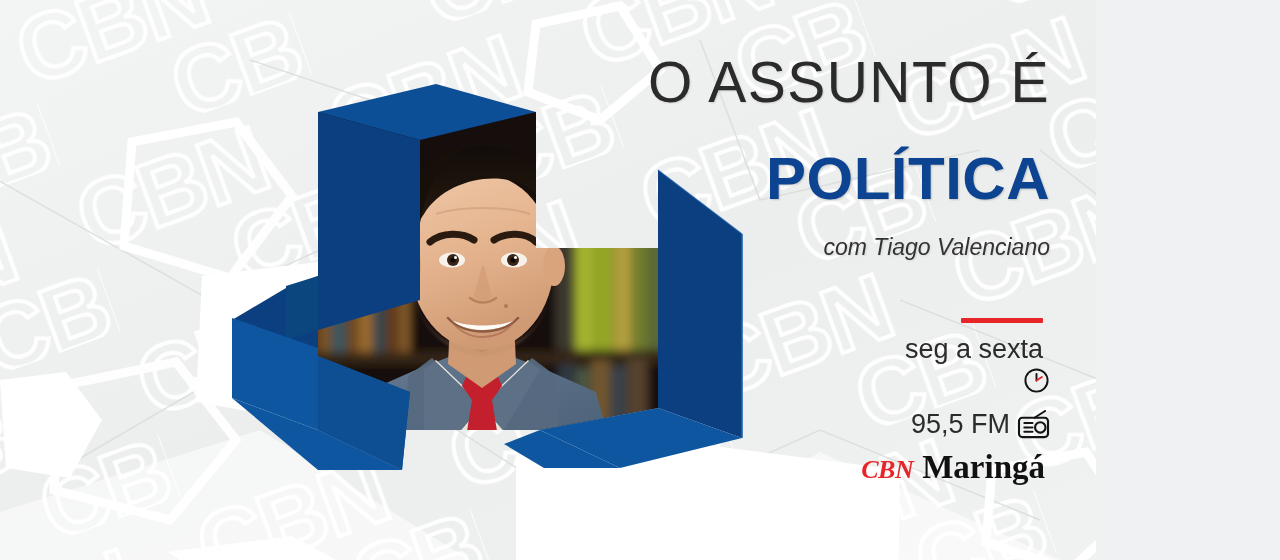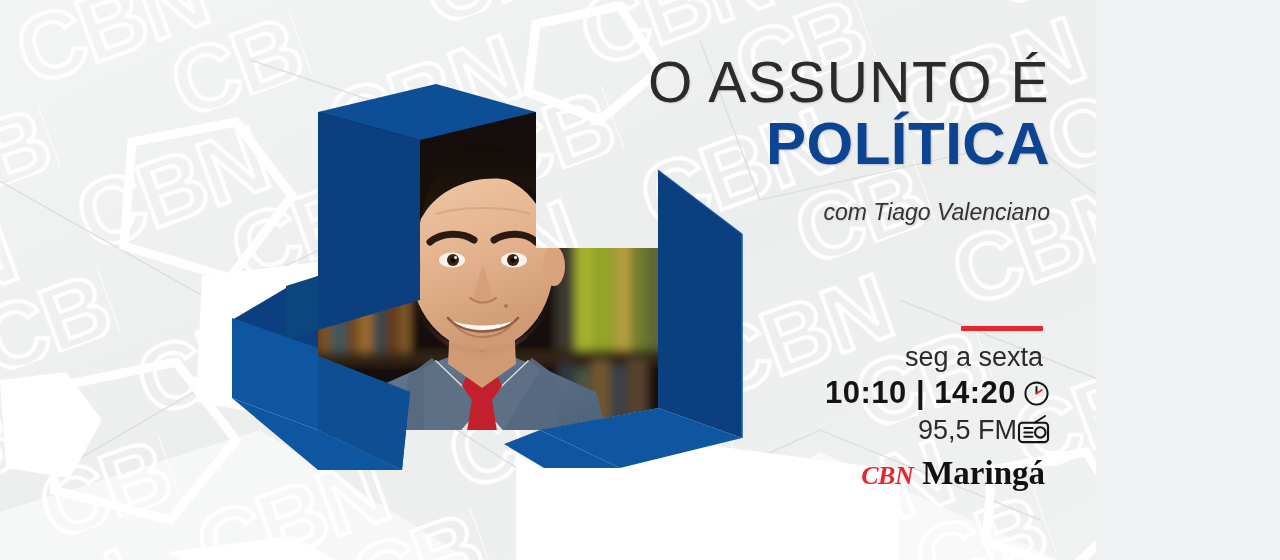--- a/index.html
+++ b/index.html
@@ -29,50 +29,51 @@
   }
   .t-line1{
     font-size:57px;line-height:60px;font-weight:400;
     color:#2b2b2b;letter-spacing:1.5px;white-space:nowrap;
     text-shadow:1px 1px 2px rgba(0,0,0,.12);
   }
   .t-line2{
     font-size:60px;line-height:64px;font-weight:700;
     color:#0c4491;letter-spacing:0.5px;white-space:nowrap;
     text-shadow:1px 1px 2px rgba(0,0,0,.18);
+    margin-top:35px;
   }
   .t-line3{
     font-size:23px;line-height:30px;font-weight:400;font-style:italic;
     color:#333333;white-space:nowrap;margin-top:21px;
     text-shadow:1px 1px 2px rgba(0,0,0,.10);
   }
   
   .sched{
-    position:absolute;left:760px;top:326px;width:290px;
+    position:absolute;left:760px;top:318px;width:290px;
     text-align:right;
   }
   .rule{
     width:82px;height:5px;background:#e8262a;
     margin-left:auto;margin-right:7px;border-radius:1px;
   }
   .sched-days{
     font-size:27px;line-height:34px;color:#2b2b2b;font-weight:400;
     margin-top:9px;padding-right:7px;white-space:nowrap;
   }
   .sched-times{
     display:flex;align-items:center;justify-content:flex-end;gap:7px;
     margin-top:1px;
   }
   .sched-times .txt{
     font-size:31px;line-height:36px;color:#141414;font-weight:700;
     letter-spacing:.5px;white-space:nowrap;
   }
   .sched-freq{
-    display:flex;align-items:center;justify-content:flex-end;
-    margin-top:3px;
+    display:flex;align-items:flex-end;justify-content:flex-end;gap:7px;
+    margin-top:14px;
   }
   .sched-freq .txt{
     font-size:27px;line-height:32px;color:#2b2b2b;font-weight:400;
     white-space:nowrap;
   }
   .logo-row{
     display:flex;align-items:baseline;justify-content:flex-end;gap:9px;
     margin-top:9px;padding-right:5px;
   }
   .logo-cbn{
@@ -309,21 +310,20 @@
     <div class="t-line3">com Tiago Valenciano</div>
   </div>
 
   <div class="sched">
 
     <div class="rule"></div>
 
     <div class="sched-days">seg a sexta</div>
 
     <div class="sched-times">
-      <span class="txt">10:10 | 14:20</span>
       <span class="icon">
         <svg width="27" height="27" viewBox="0 0 28 28" xmlns="http://www.w3.org/2000/svg">
           <circle cx="14" cy="14" r="11.5" fill="none" stroke="#141414" stroke-width="2"></circle>
           <line x1="14" y1="14" x2="14" y2="7.2" stroke="#141414" stroke-width="2" stroke-linecap="round"></line>
           <line x1="14" y1="14" x2="19.6" y2="10.4" stroke="#e8262a" stroke-width="2" stroke-linecap="round"></line>
         </svg>
       </span>
     </div>
 
     <div class="sched-freq">

